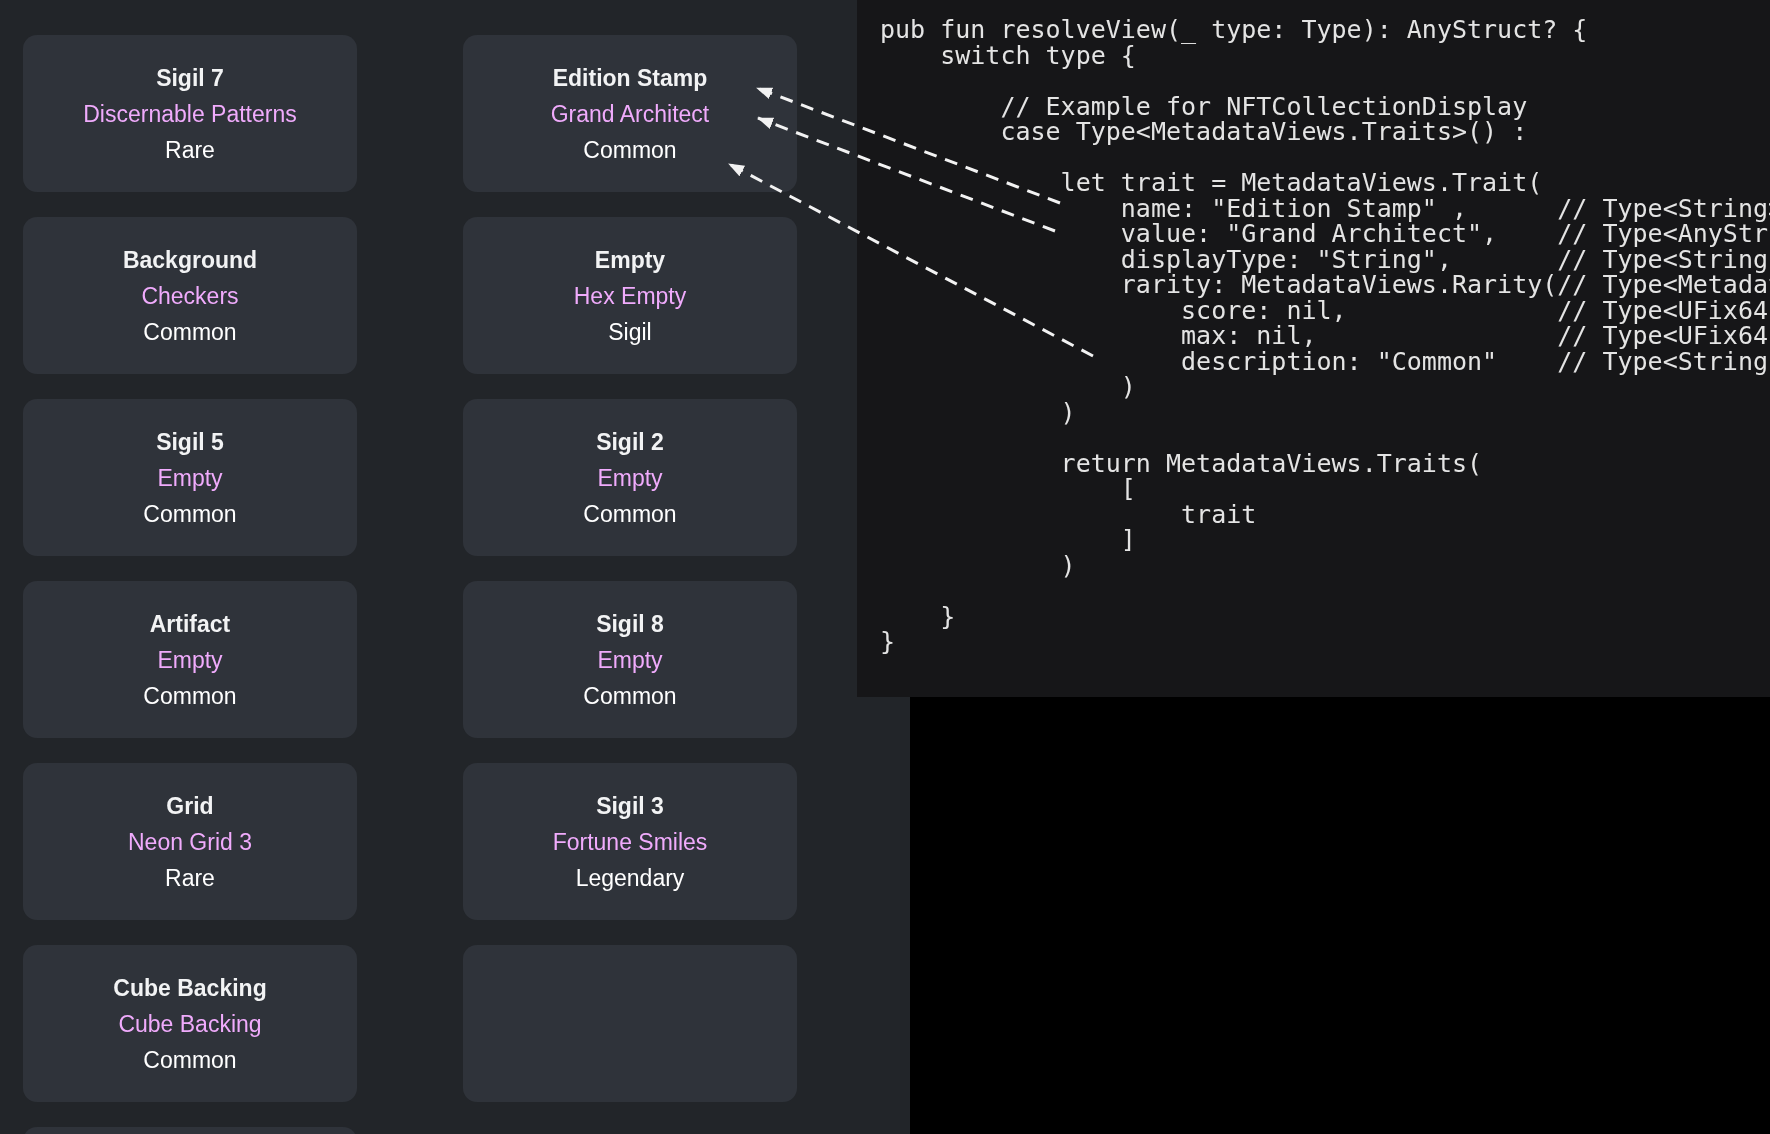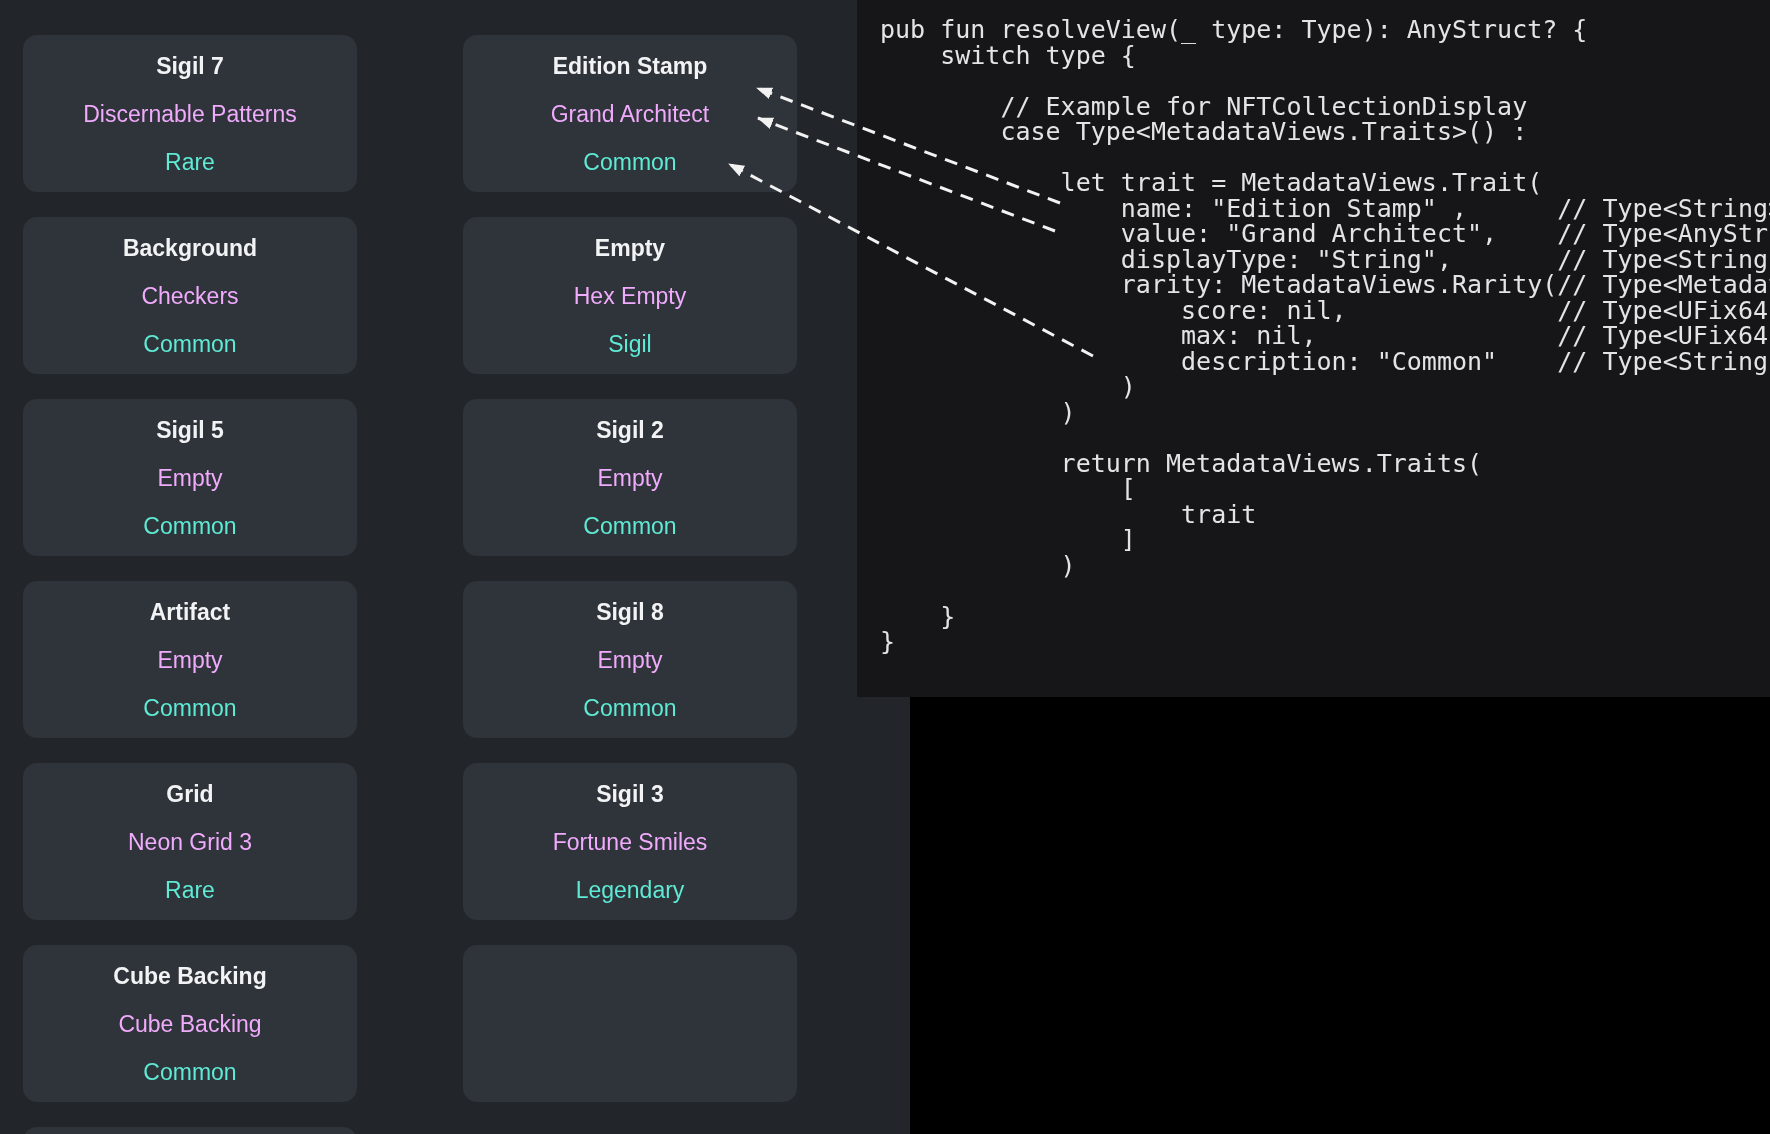--- a/index.html
+++ b/index.html
@@ -30,25 +30,24 @@
     width: 334px; height: 157px;
     background: #2f333a;
     border-radius: 14px;
     display: flex;
     flex-direction: column;
     align-items: center;
     justify-content: center;
     text-align: center;
     font-size: 23px;
     line-height: 36px;
-    gap: 12px;
   }
   .trait-card .card-title  { color: #f2f3f4; font-weight: bold; }
   .trait-card .card-value  { color: #f0abfc; }
-  .trait-card .card-rarity { color: #5eead4; }
+  .trait-card .card-rarity { color: #ffffff; }
   
   .code-panel {
     position: absolute;
     left: 857px; top: 0;
     width: 913px; height: 697px;
     background: #161618;
   }
   .code-panel pre {
     margin: 0;
     padding: 17px 0 0 23px;

